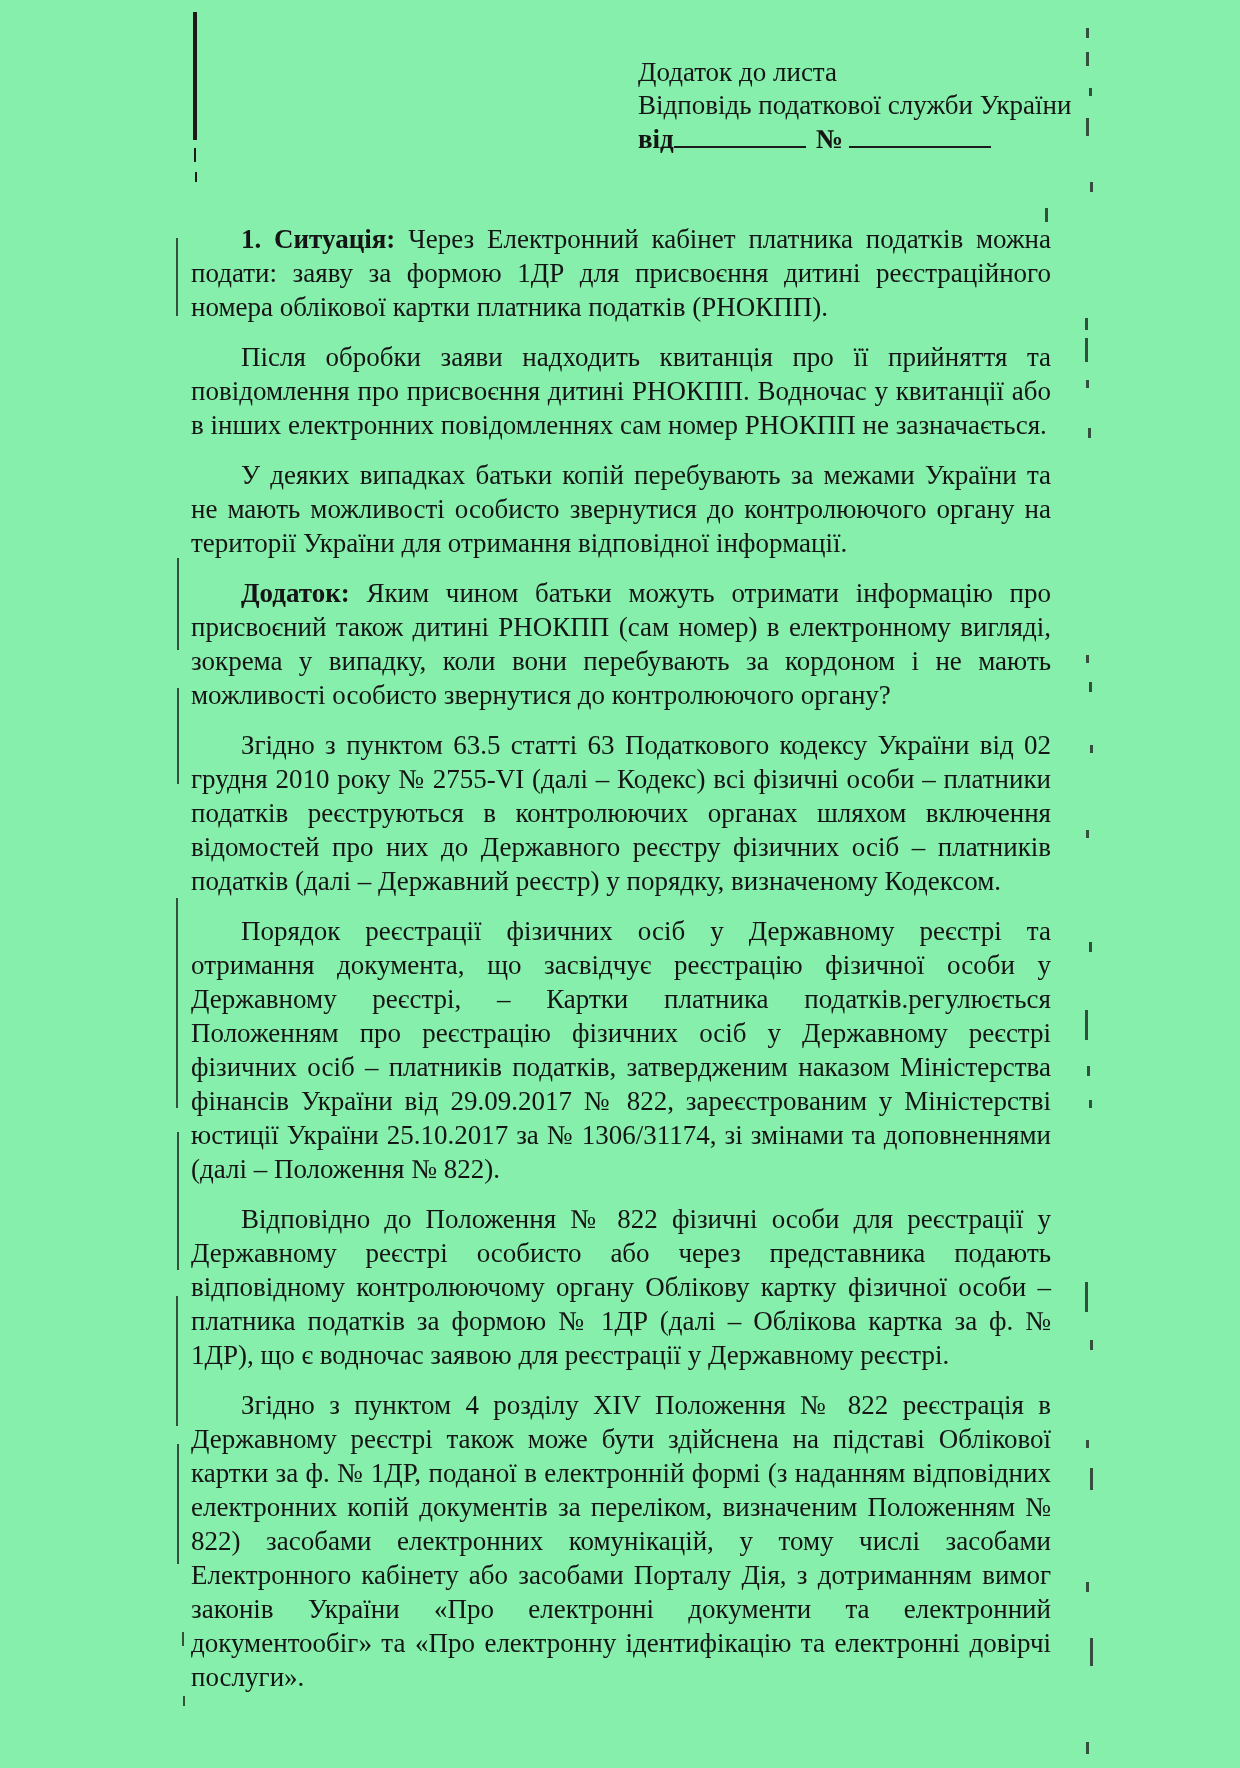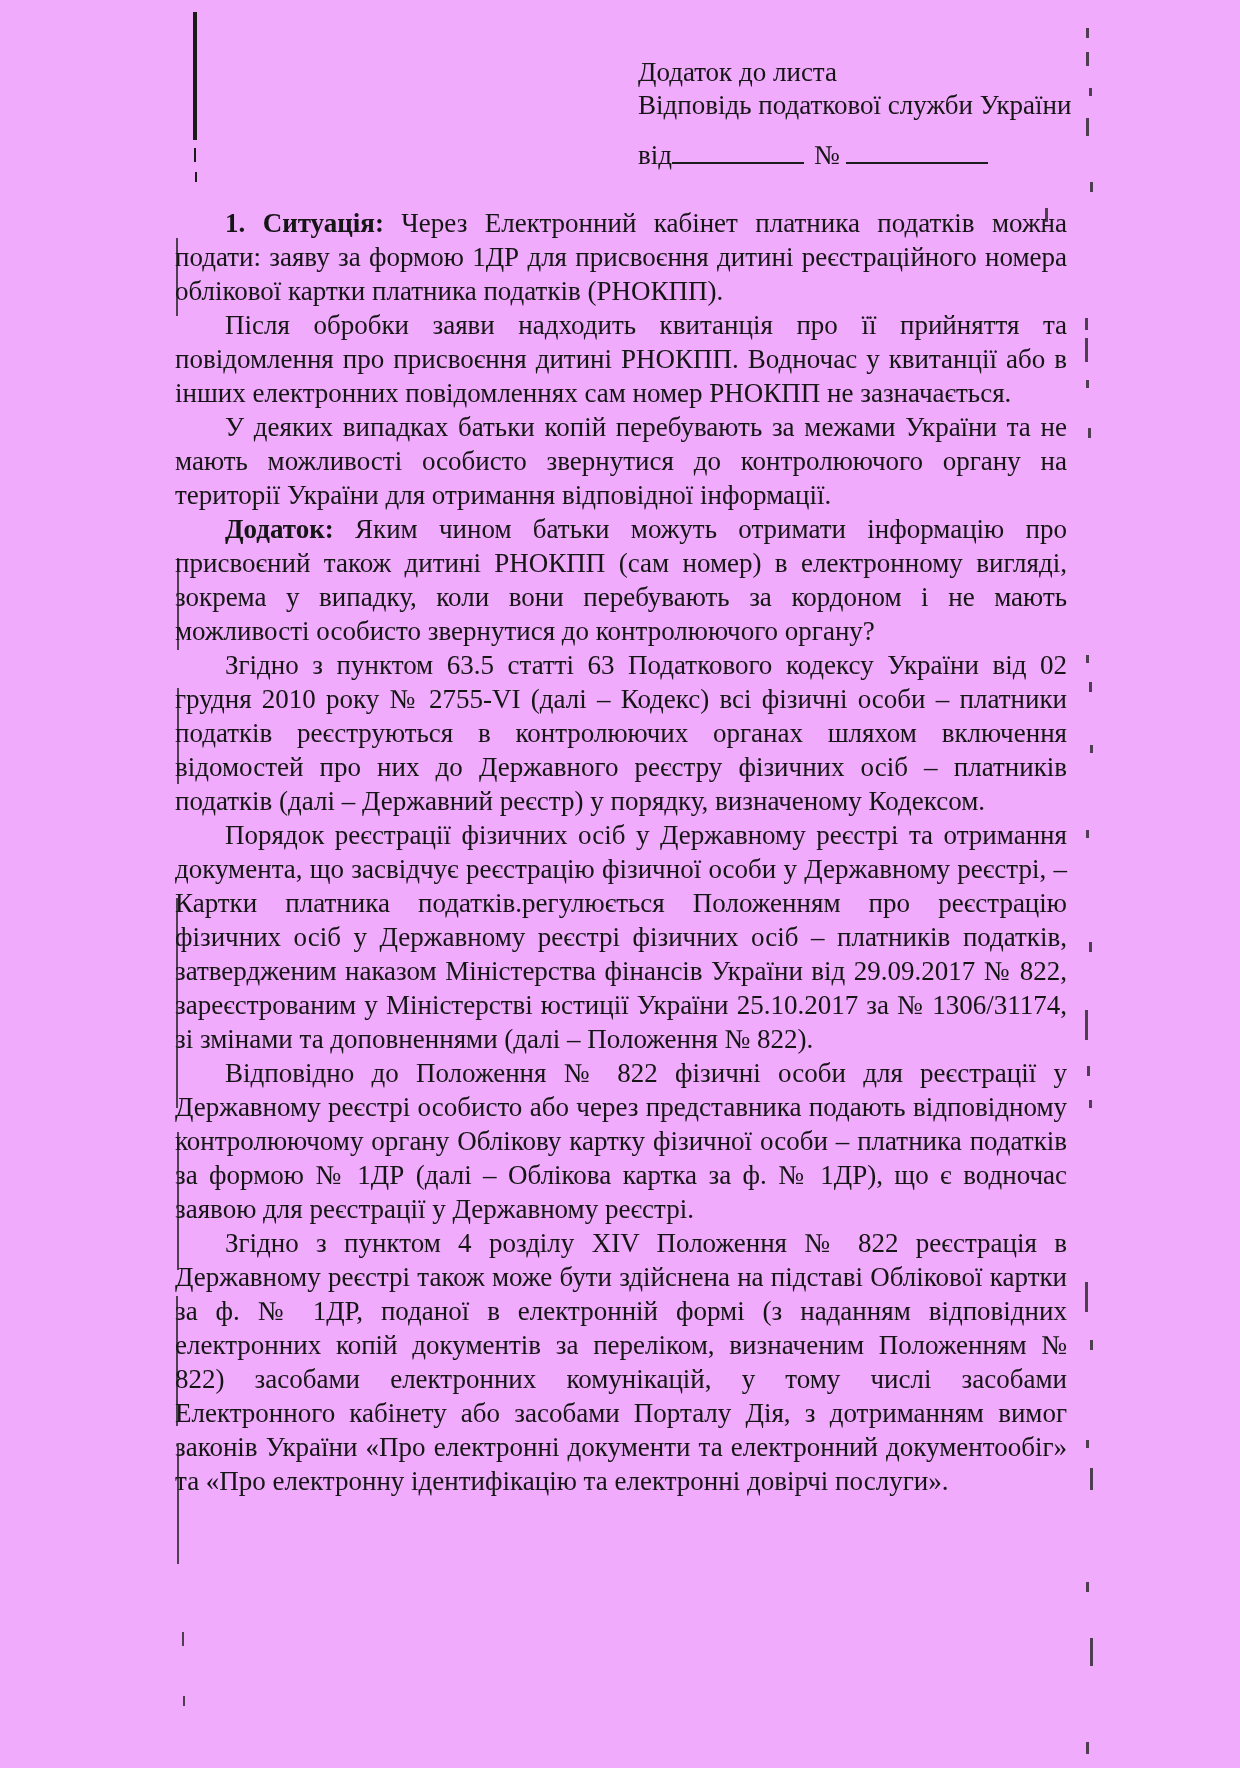--- a/index.html
+++ b/index.html
@@ -1,55 +1,55 @@
 <!DOCTYPE html>
 <html><head>
 <meta charset="utf-8">
 <style>
   html, body { margin: 0; padding: 0; background: #e8e8e8; }
   .page {
     position: relative;
     width: 1240px;
     height: 1768px;
-    background: #f0abfc;
+    background: #86efac;
     font-family: "Liberation Serif", "DejaVu Serif", serif;
     color: #151515;
     overflow: hidden;
   }
   .header-block {
     position: absolute;
     left: 638px;
     top: 56px;
     width: 480px;
     font-size: 27px;
     line-height: 33px;
     white-space: nowrap;
   }
   .header-line { display: block; }
-  .ref-line { display: block; margin-top: 17px; }
+  .ref-line { display: block; margin-top: 1px; font-weight: bold; }
   .blank-line {
     display: inline-block;
     border-bottom: 2px solid #1c1c1c;
     height: 22px;
     vertical-align: baseline;
   }
   .blank-from { width: 132px; }
   .blank-num  { width: 142px; margin-left: 6px; }
   .num-label { margin-left: 10px; }
   .body-text {
     position: absolute;
     left: 175px;
     top: 206px;
     width: 892px;
     font-size: 27px;
     line-height: 34px;
     text-align: justify;
   }
   .body-text p {
-    margin: 0;
+    margin: 16px;
     padding: 0;
     text-indent: 50px;
   }
   .lead { font-weight: bold; }
   .artifact {
     position: absolute;
     background: #1a1a1a;
   }
   .artifact.soft { opacity: 0.75; }
 </style>

